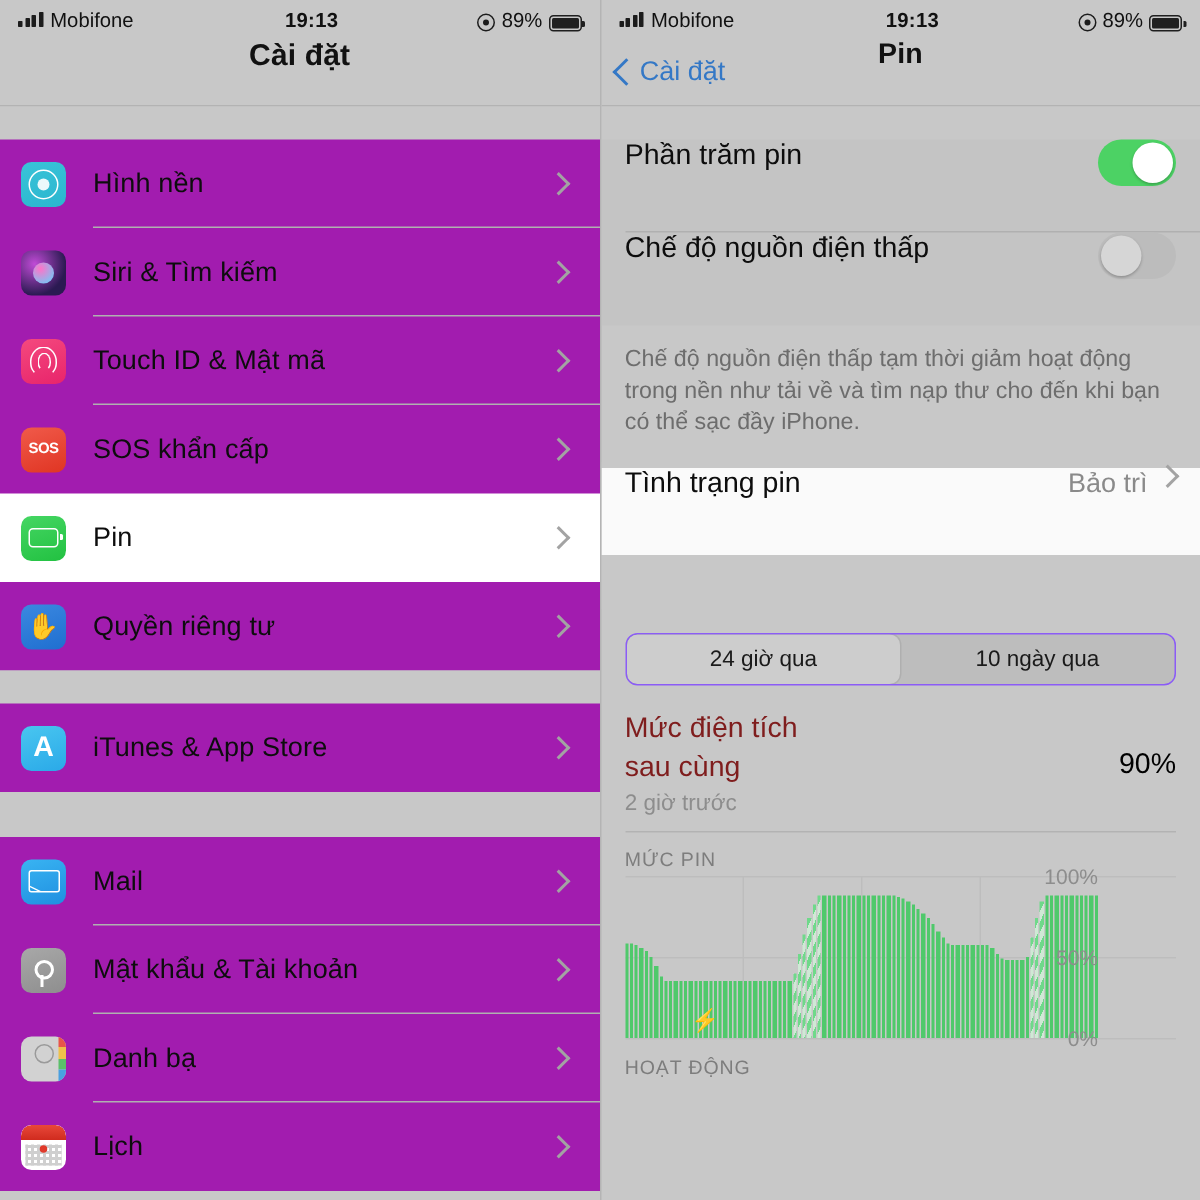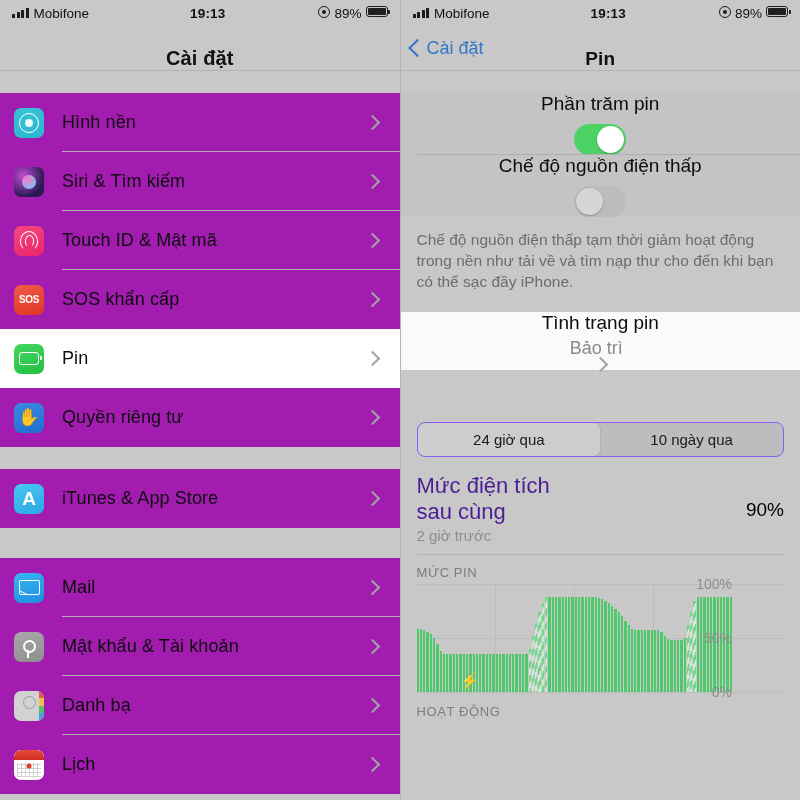--- a/index.html
+++ b/index.html
@@ -10,37 +10,37 @@
     -webkit-font-smoothing:antialiased;
   }
   .screen{position:relative;width:800px;height:800px;display:flex;}
   .pane{position:relative;width:400px;height:800px;overflow:hidden;background:#c8c8c8;}
   .pane.right{border-left:1px solid #b4b4b4;}
 
   
   .statusbar{height:26px;display:flex;align-items:center;padding:0 12px;font-size:13.5px;color:#111;font-weight:600;}
   .sb-left{display:flex;align-items:center;gap:5px;flex:1;}
   .sb-center{flex:0 0 auto;font-weight:600;letter-spacing:.2px;margin-left:16px;}
-  .sb-right{display:flex;align-items:flex-start;justify-content:flex-end;gap:4px;flex:1;}
+  .sb-right{display:flex;align-items:flex-end;justify-content:flex-end;gap:4px;flex:1;}
   .bars{display:flex;align-items:flex-end;gap:1.5px;height:10px;}
   .bars i{display:block;width:3px;background:#1c1c1c;border-radius:.5px;}
   .bars i:nth-child(1){height:4px;}
   .bars i:nth-child(2){height:6px;}
   .bars i:nth-child(3){height:8px;}
   .bars i:nth-child(4){height:10px;}
   .carrier{font-size:13.5px;font-weight:500;color:#111;}
   .loc-icon{width:12px;height:12px;border:1.6px solid #1c1c1c;border-radius:50%;position:relative;box-sizing:border-box;}
   .loc-icon:after{content:"";position:absolute;left:50%;top:50%;width:4px;height:4px;background:#1c1c1c;border-radius:50%;transform:translate(-50%,-50%);}
   .batt-pct{font-size:13.5px;font-weight:500;}
   .batt{width:22px;height:11px;border:1.4px solid #1f1f1f;border-radius:3px;position:relative;box-sizing:border-box;padding:1px;}
   .batt:after{content:"";position:absolute;right:-3.5px;top:3px;width:2px;height:4px;background:#1f1f1f;border-radius:0 1px 1px 0;}
   .batt span{display:block;height:100%;background:#1f1f1f;border-radius:1px;}
 
   
-  .navbar{height:44px;display:flex;align-items:flex-end;justify-content:center;position:relative;}
+  .navbar{height:44px;display:flex;align-items:flex-start;justify-content:center;position:relative;}
   .nav-title{font-size:20px;font-weight:700;color:#111;letter-spacing:.1px;}
   .nav-title.small{font-size:19px;}
   .back{position:absolute;left:10px;top:50%;transform:translateY(-50%);display:flex;align-items:center;gap:2px;color:#3478c6;cursor:default;}
   .back-chev{width:11px;height:11px;border-left:2.6px solid #3478c6;border-bottom:2.6px solid #3478c6;transform:rotate(45deg);margin-right:1px;}
   .back-label{font-size:18px;color:#3478c6;}
   .nav-sep{height:1px;background:#b3b3b3;}
 
   
   .group{background:#a21caf;}
   .gap{height:22px;background:#c8c8c8;}
@@ -79,21 +79,21 @@
   .ic-cont .tabs{position:absolute;right:0;top:0;bottom:0;width:5px;display:flex;flex-direction:column;}
   .ic-cont .tabs i{flex:1;display:block;}
   .ic-cal{background:#fff;position:relative;}
   .ic-cal .top{position:absolute;left:0;right:0;top:0;height:10px;background:linear-gradient(180deg,#e8483a,#d02b1e);border-radius:7px 7px 0 0;}
   .ic-cal .dots{position:absolute;left:3px;right:3px;top:13px;bottom:3px;background:repeating-linear-gradient(0deg,#cfcfcf 0 1.5px,transparent 1.5px 4px),repeating-linear-gradient(90deg,#cfcfcf 0 1.5px,transparent 1.5px 4px);}
   .ic-cal .dot{position:absolute;left:50%;top:55%;width:5px;height:5px;border-radius:50%;background:#e03a2b;transform:translate(-50%,-50%);}
 
   
   .r-gap{background:#c8c8c8;}
   .card{background:#c4c4c4;}
-  .r-row{height:62px;display:flex;align-items:center;padding:0 16px;position:relative;box-sizing:border-box;flex-direction:column;}
+  .r-row{height:62px;display:flex;padding:0 16px;position:relative;box-sizing:border-box;}
   .r-row .sep{position:absolute;left:16px;right:0;bottom:0;height:1px;background:#b0b0b0;}
   .r-label{font-size:19px;color:#0d0d0d;flex:1;}
   .r-value{font-size:18px;color:#8a8a8a;margin-right:8px;}
   .toggle{width:52px;height:31px;border-radius:16px;position:relative;flex:0 0 auto;cursor:default;}
   .toggle.on{background:#4cd264;}
   .toggle.off{background:#bcbcbc;}
   .knob{position:absolute;top:2px;width:27px;height:27px;border-radius:50%;background:#fff;box-shadow:0 1px 2px rgba(0,0,0,.25);}
   .toggle.on .knob{right:2px;}
   .toggle.off .knob{left:2px;background:#d6d6d6;}
   .footnote{padding:12px 16px 16px 16px;font-size:15.5px;line-height:21px;color:#6d6d6d;}
@@ -102,21 +102,21 @@
   .white-card{background:#fafafa;}
   .white-card .r-label{color:#0d0d0d;}
 
   .seg-wrap{padding:16px 16px 10px 16px;}
   .segment{display:flex;height:33px;border-radius:8px;background:#bdbdbd;overflow:hidden;border:1px solid #8b5cf6;}
   .seg{flex:1;display:flex;align-items:center;justify-content:center;font-size:15px;color:#1a1a1a;cursor:default;}
   .seg.active{background:#cdcdcd;border-radius:7px;box-shadow:0 0 0 1px rgba(0,0,0,.07);}
 
   .lastlevel{padding:6px 16px 0 16px;display:flex;align-items:flex-start;}
   .ll-left{flex:1;}
-  .ll-title{font-size:22px;color:#4c1d95;line-height:26px;}
+  .ll-title{font-size:19px;color:#7f1d1d;line-height:26px;}
   .ll-sub{font-size:15px;color:#8d8d8d;margin-top:2px;}
   .ll-pct{font-size:19px;color:#000000;padding-top:26px;}
 
   .chart-sep{height:1px;background:#b3b3b3;margin:10px 16px 0 16px;}
   .chart-head{padding:10px 16px 4px 16px;font-size:13px;letter-spacing:.6px;color:#7d7d7d;}
   .chart-zone{position:relative;padding:0 16px;}
   .chart-box{position:relative;height:108px;margin-right:52px;}
   .grid-line{position:absolute;left:0;right:-52px;height:1px;background:#bdbdbd;}
   .vgrid{position:absolute;top:0;bottom:0;width:1px;background:#bdbdbd;}
   .bars-area{position:absolute;left:0;right:0;bottom:0;top:0;display:flex;align-items:flex-end;gap:1px;}

